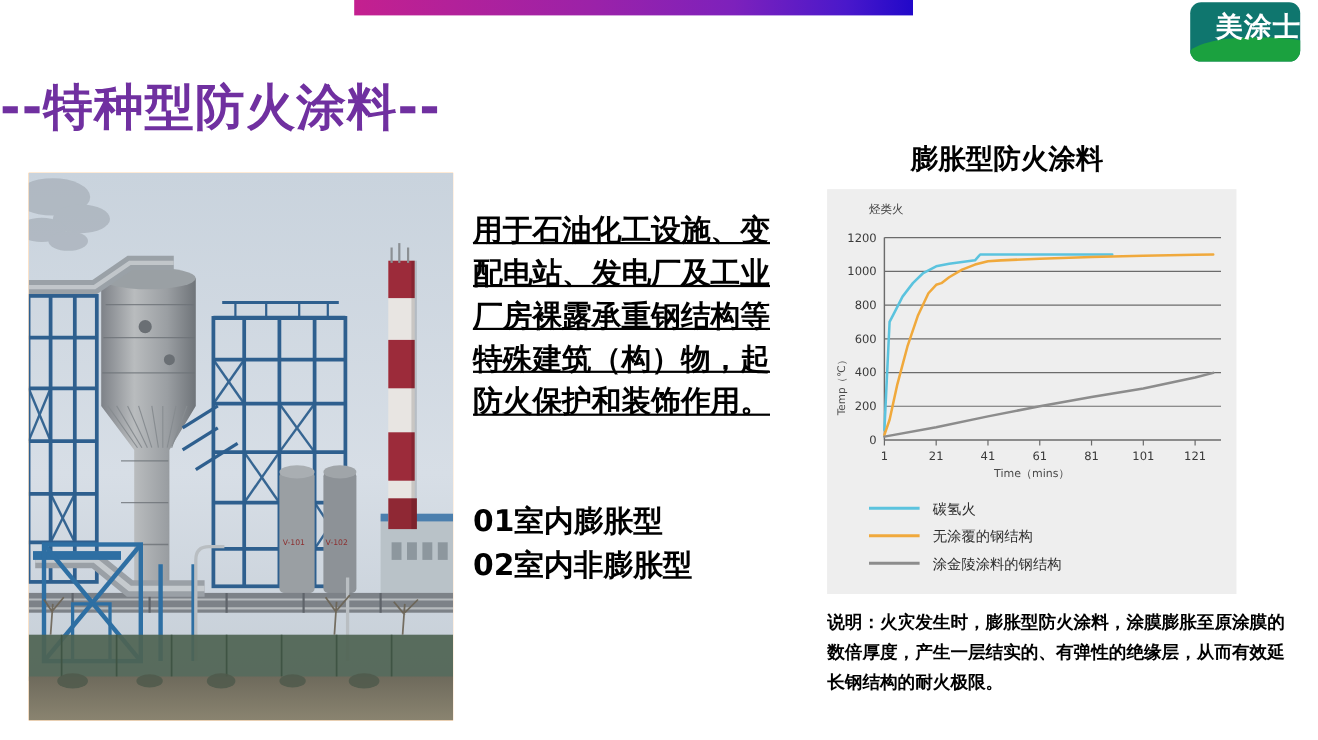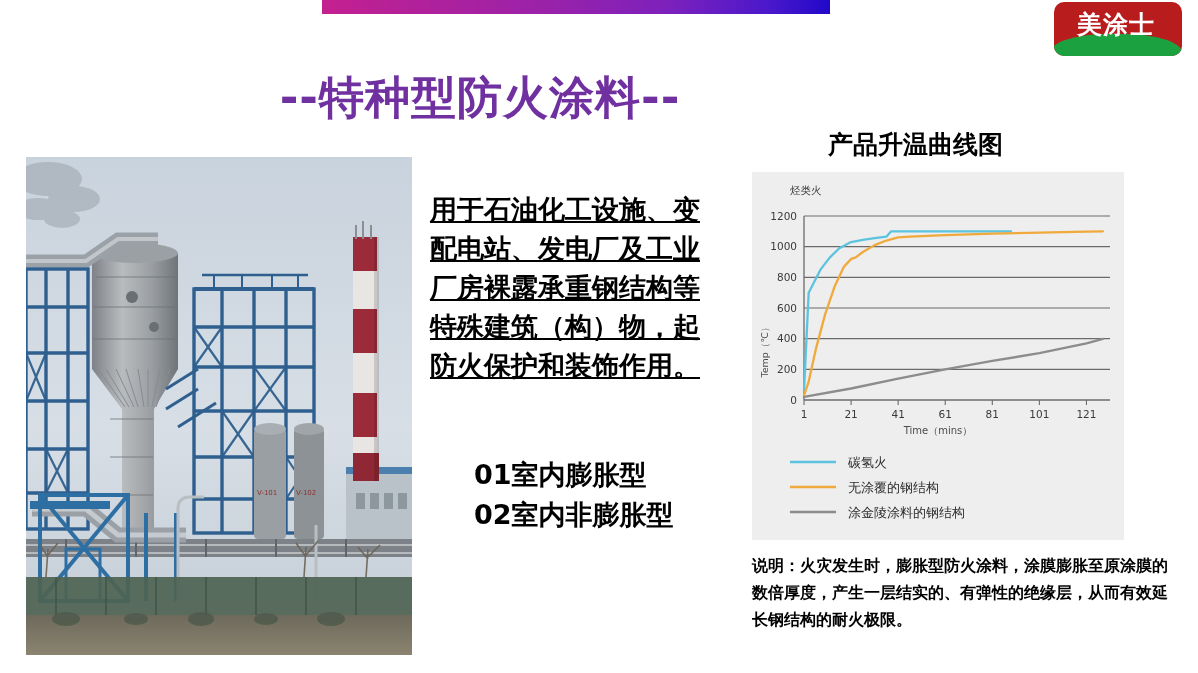--- a/index.html
+++ b/index.html
@@ -23,25 +23,25 @@
     width: 508px;
     height: 14px;
     background: linear-gradient(90deg, #c4208f 0%, #b2219a 18%, #9c22a8 42%, #7d21bc 68%, #4a18cb 88%, #2108c9 100%);
   }
 
   
   #logo {
     position: absolute;
     right: 16px;
     top: 2px;
-    width: 128px;
+    width: 100px;
     height: 54px;
     border-radius: 10px;
     overflow: hidden;
-    background: #b91c1c;
+    background: #0f766e;
   }
   #logo .logo-wave {
     position: absolute;
     left: -4px;
     bottom: -4px;
     width: 132px;
     height: 26px;
     background: #1ba13f;
     border-radius: 60% 60% 10px 10px / 100% 100% 10px 10px;
   }
@@ -58,21 +58,21 @@
     font-family: "DejaVu Sans", "Liberation Sans", sans-serif;
     z-index: 3;
   }
 
   
   #main-title {
     position: absolute;
     left: 0;
     top: 68px;
     width: 960px;
-    text-align: center;
+    text-align: left;
     font-size: 45px;
     font-weight: bold;
     color: #7030a0;
     letter-spacing: 1px;
     font-family: "DejaVu Sans", "Liberation Sans", sans-serif;
   }
 
   
   #photo {
     position: absolute;
@@ -104,21 +104,21 @@
     position: absolute;
     left: 430px;
     top: 455px;
     width: 310px;
     font-size: 27px;
     line-height: 40px;
     font-weight: bold;
     color: #000000;
     font-family: "DejaVu Sans", "Liberation Sans", sans-serif;
   }
-  #type-list .item { white-space: nowrap; margin-left: 44px; }
+  #type-list .item { white-space: nowrap; }
 
   
   #chart-heading {
     position: absolute;
     left: 828px;
     top: 128px;
     font-size: 25px;
     font-weight: bold;
     color: #000000;
     font-family: "DejaVu Sans", "Liberation Sans", sans-serif;
@@ -361,21 +361,21 @@
   </svg>
 </div>
 
 <div id="body-text">用于石油化工设施、变配电站、发电厂及工业厂房裸露承重钢结构等特殊建筑（构）物，起防火保护和装饰作用。</div>
 
 <div id="type-list">
   <div class="item">01室内膨胀型</div>
   <div class="item">02室内非膨胀型</div>
 </div>
 
-<div id="chart-heading">产品升温曲线图</div>
+<div id="chart-heading">膨胀型防火涂料</div>
 
 <div id="chart-panel">
   <svg id="chart-svg" width="372" height="368" viewBox="0 0 372 368" xmlns="http://www.w3.org/2000/svg">
     <rect x="0" y="0" width="372" height="368" fill="#eeeeee"></rect>
 
     <g id="grid-layer">
         <line x1="52" y1="197.33333333333334" x2="358" y2="197.33333333333334" stroke="#6b6b6b" stroke-width="1.1"></line>
         <line x1="52" y1="166.66666666666669" x2="358" y2="166.66666666666669" stroke="#6b6b6b" stroke-width="1.1"></line>
         <line x1="52" y1="136" x2="358" y2="136" stroke="#6b6b6b" stroke-width="1.1"></line>
         <line x1="52" y1="105.33333333333334" x2="358" y2="105.33333333333334" stroke="#6b6b6b" stroke-width="1.1"></line>

